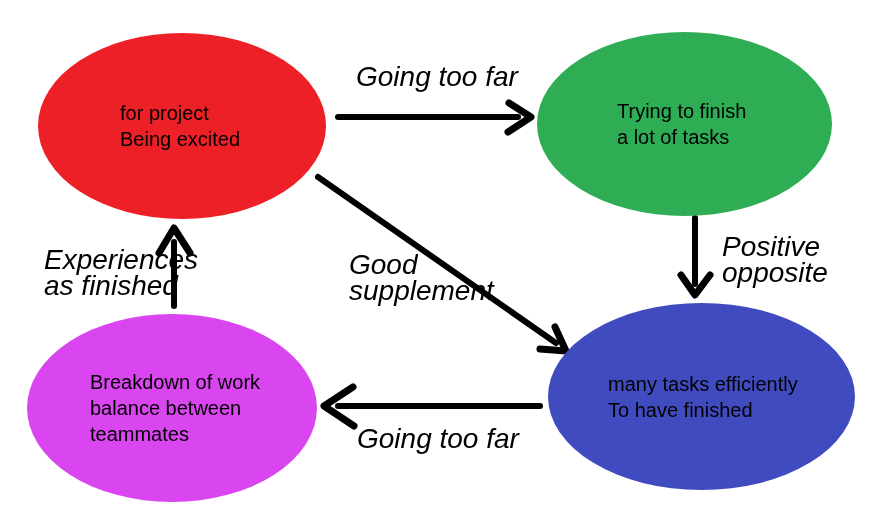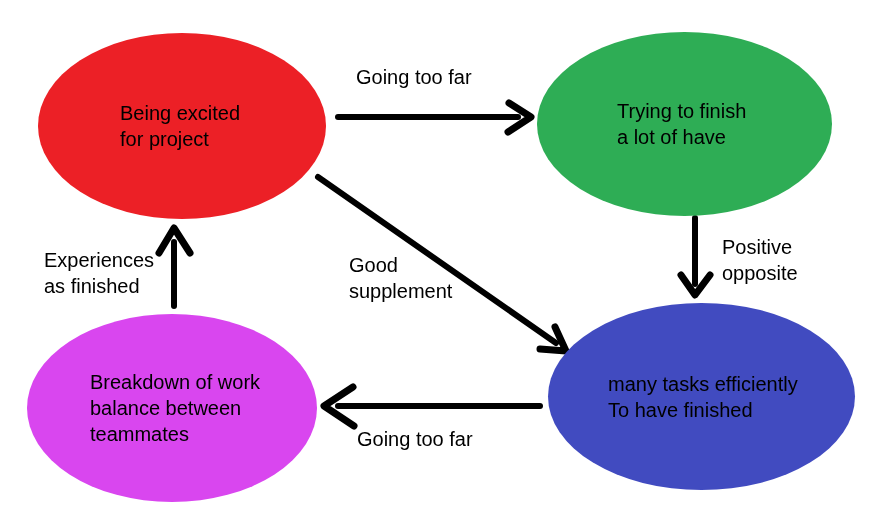--- a/index.html
+++ b/index.html
@@ -43,21 +43,22 @@
     line-height: 26px;
     color: #000000;
   }
   .node-text { text-align: left; }
   .node-excited   { left: 38px;  top: 33px;  width: 288px; height: 186px; padding-left: 82px; }
   .node-trying    { left: 537px; top: 32px;  width: 295px; height: 184px; padding-left: 80px; }
   .node-finished  { left: 548px; top: 303px; width: 307px; height: 187px; padding-left: 60px; }
   .node-breakdown { left: 27px;  top: 314px; width: 290px; height: 188px; padding-left: 63px; }
   .edge-label {
     position: absolute;
-    font-size: 20px;
+    font-style: italic;
+    font-size: 28px;
     line-height: 26px;
     white-space: nowrap;
   }
   .label-e0 { left: 356px; top: 64px; }
   .label-e1 { left: 722px; top: 210px; margin-top: 24px; }
   .label-e2 { left: 349px; top: 252px; }
   .label-e3 { left: 357px; top: 426px; }
   .label-e4 { left: 44px;  top: 247px; }
 </style>
 </head>
@@ -85,29 +86,29 @@
       </g>
       <g>
         <line class="shaft" x1="174" y1="306" x2="174" y2="242"></line>
         <polyline class="head" points="159,253 174,228 190,253"></polyline>
       </g>
     </g>
   </svg>
 
   <div class="node node-excited" style="background-color: rgb(236, 32, 38);">
     <div class="node-text">
+      <div>for project</div>
       <div>Being excited</div>
-      <div>for project</div>
     </div>
   </div>
 
   <div class="node node-trying" style="background-color: rgb(46, 173, 85);">
     <div class="node-text">
       <div>Trying to finish</div>
-      <div>a lot of have</div>
+      <div>a lot of tasks</div>
     </div>
   </div>
 
   <div class="node node-finished" style="background-color: rgb(65, 75, 192);">
     <div class="node-text">
       <div>many tasks efficiently</div>
       <div>To have finished</div>
     </div>
   </div>
 

